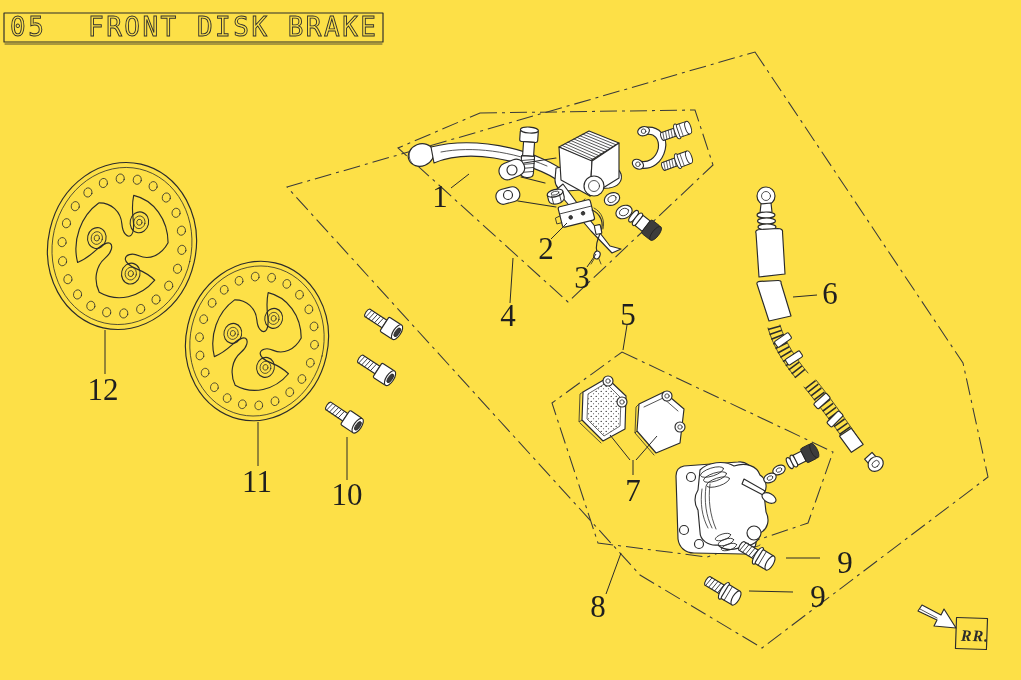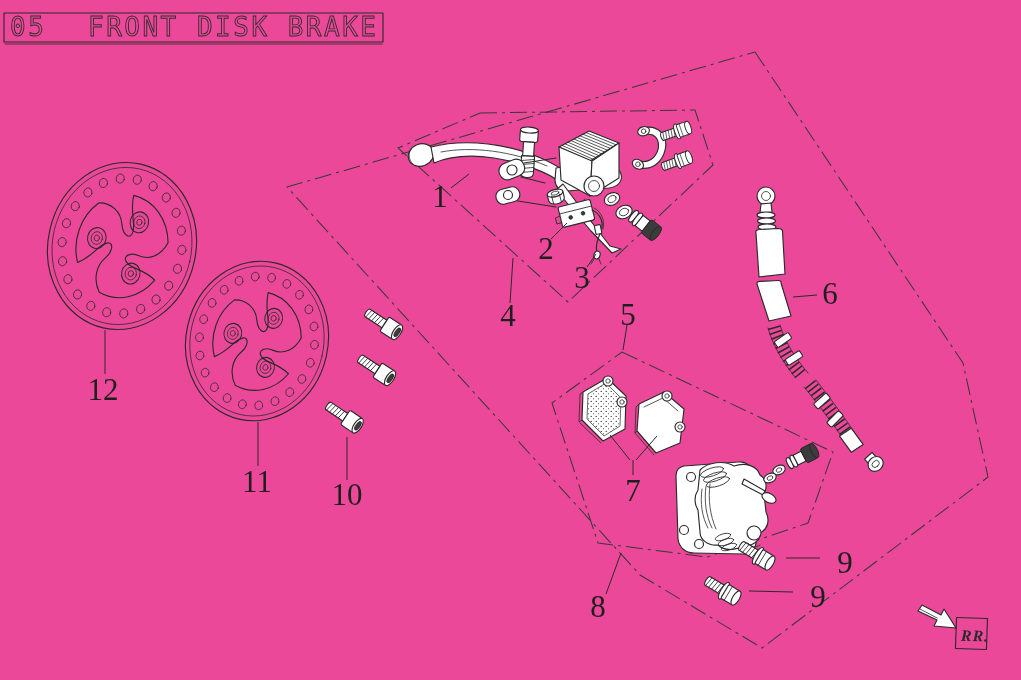--- a/index.html
+++ b/index.html
@@ -1,16 +1,16 @@
 <!DOCTYPE html>
 <html><head>
 <meta charset="utf-8">
 <style>
   html,body{margin:0;padding:0;background:#fff;}
-  .stage{position:relative;width:1021px;height:680px;background:#ec4899;overflow:hidden;
+  .stage{position:relative;width:1021px;height:680px;background:#fde047;overflow:hidden;
          font-family:"Liberation Sans",sans-serif;}
   svg{display:block;}
   .ln{fill:none;stroke:#2b2b2b;stroke-width:1.15;stroke-linecap:round;stroke-linejoin:round;}
   .thin{stroke-width:0.8;}
   .fw{fill:#ffffff;stroke:#2b2b2b;stroke-width:1.15;stroke-linejoin:round;}
   .dk{fill:#3c3c3c;stroke:#222222;stroke-width:0.8;}
   .dash{fill:none;stroke:#3a3a3a;stroke-width:1.05;stroke-dasharray:17 5 3 5;}
   .lead{stroke:#2b2b2b;stroke-width:1;fill:none;}
   .rib{fill:none;stroke:#2b2b2b;stroke-width:13;stroke-dasharray:1.6 3.2;stroke-linecap:butt;}
   .lbl{font-family:"Liberation Serif","DejaVu Serif",serif;font-size:31px;fill:#1f1f1f;text-anchor:middle;}

